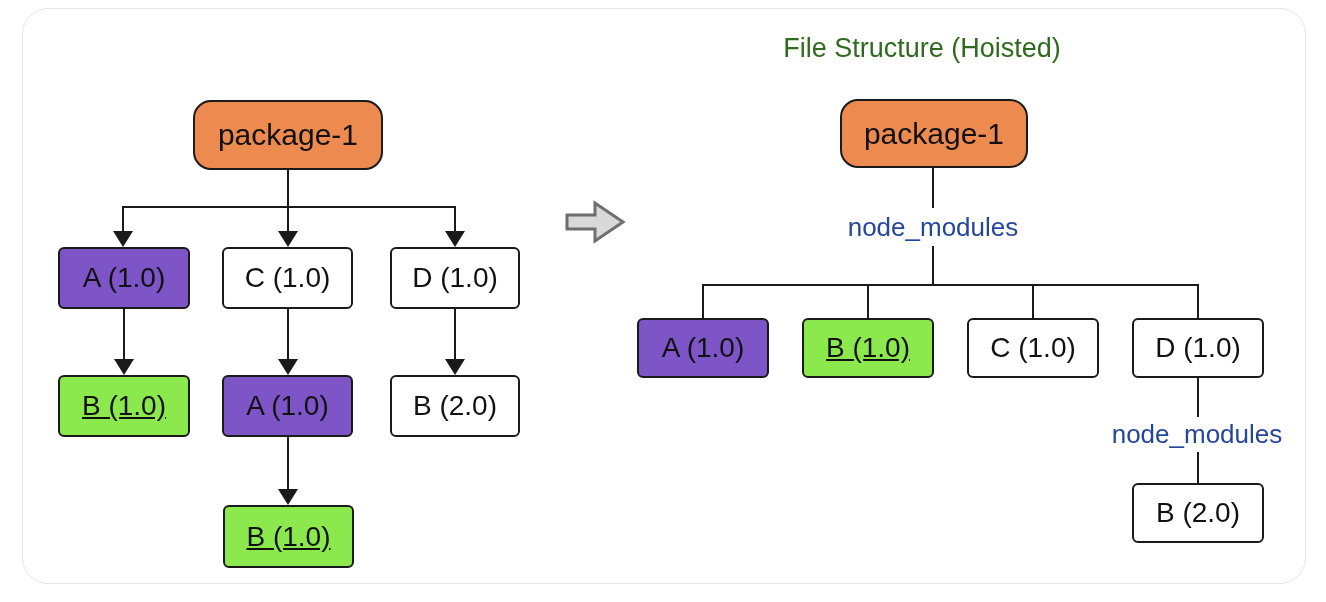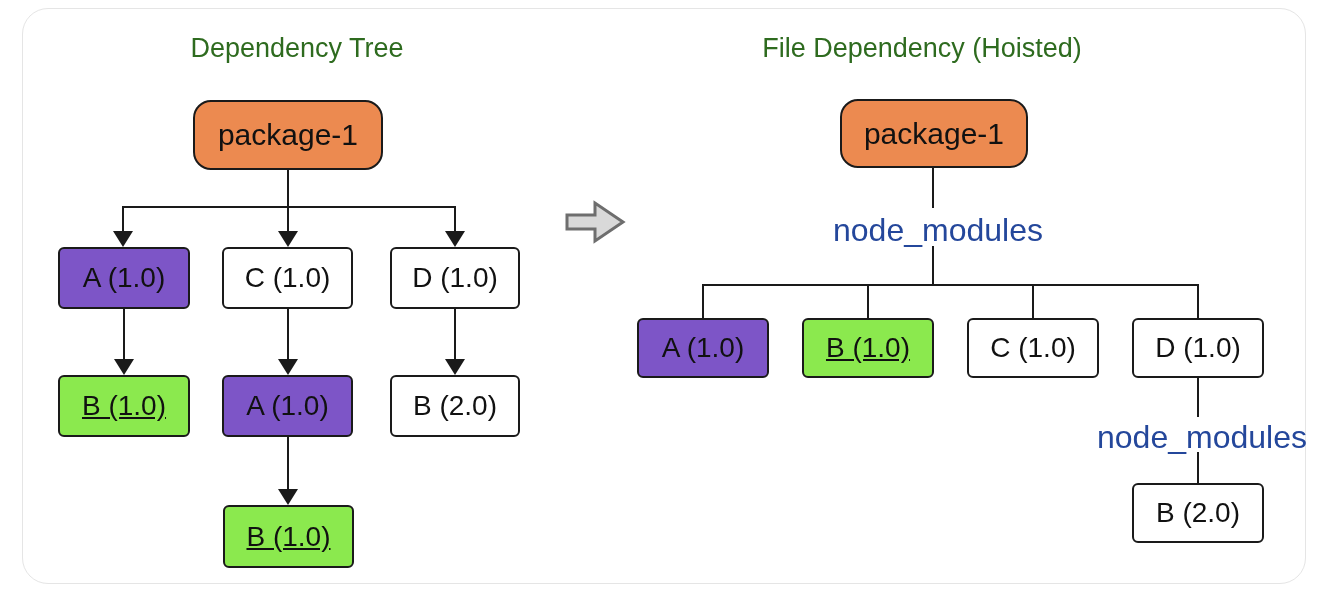--- a/index.html
+++ b/index.html
@@ -16,31 +16,30 @@
   .node.big { border-radius:18px; font-size:30px; }
   .orange { background:var(--orange); }
   .purple { background:var(--purple); }
   .green  { background:var(--green);text-decoration:underline; }
   .white  { background:#ffffff; }
   .vline { position:absolute; width:2px; background:var(--line); }
   .hline { position:absolute; height:2px; background:var(--line); }
   .arrowhead { position:absolute; width:0; height:0;
     border-left:10px solid transparent; border-right:10px solid transparent;
     border-top:16px solid var(--line); }
-  .nm { position:absolute; width:200px; text-align:center; font-size:32px;
+  .nm { position:absolute; width:200px; text-align:center; font-size:26px;
     color:var(--blue); white-space:nowrap; }
   .block-arrow { position:absolute; left:561px; top:197px; }
 </style>
 </head>
 <body>
 
 <div id="stage">
   <div class="card"></div>
 
-  <div class="title" style="left:127px; top:33px;">Dependency Tree</div>
 
   <div class="node big orange" style="left:193px; top:100px; width:190px; height:70px;">
     <span>package-1</span>
   </div>
   <div class="node purple" style="left:58px; top:247px; width:132px; height:62px;">
     <span>A (1.0)</span>
   </div>
   <div class="node white" style="left:222px; top:247px; width:131px; height:62px;">
     <span>C (1.0)</span>
   </div>
@@ -78,21 +77,21 @@
   <div class="vline" style="left:454px; top:309px; height:52px;"></div>
   <div class="arrowhead" style="left:445px; top:359px;"></div>
 
   <div class="vline" style="left:287px; top:437px; height:54px;"></div>
   <div class="arrowhead" style="left:278px; top:489px;"></div>
 
   <svg class="block-arrow" width="68" height="52" viewBox="0 0 68 52">
     <polygon id="hoist-arrow-shape" points="6,18 34,18 34,6 62,25 34,44 34,32 6,32" stroke-width="3" stroke-linejoin="miter" fill="#D9D9D9" stroke="#6E6E6E"></polygon>
   </svg>
 
-  <div class="title" style="left:752px; top:33px;">File Dependency (Hoisted)</div>
+  <div class="title" style="left:752px; top:33px;">File Structure (Hoisted)</div>
 
   <div class="node big orange" style="left:840px; top:99px; width:188px; height:69px;">
     <span>package-1</span>
   </div>
 
   <div class="vline" style="left:932px; top:168px; height:40px;"></div>
   <div class="nm" style="left:833px; top:212px;">node_modules</div>
   <div class="vline" style="left:932px; top:246px; height:39px;"></div>
 
   <div class="hline" style="left:702px; top:284px; width:497px;"></div>

